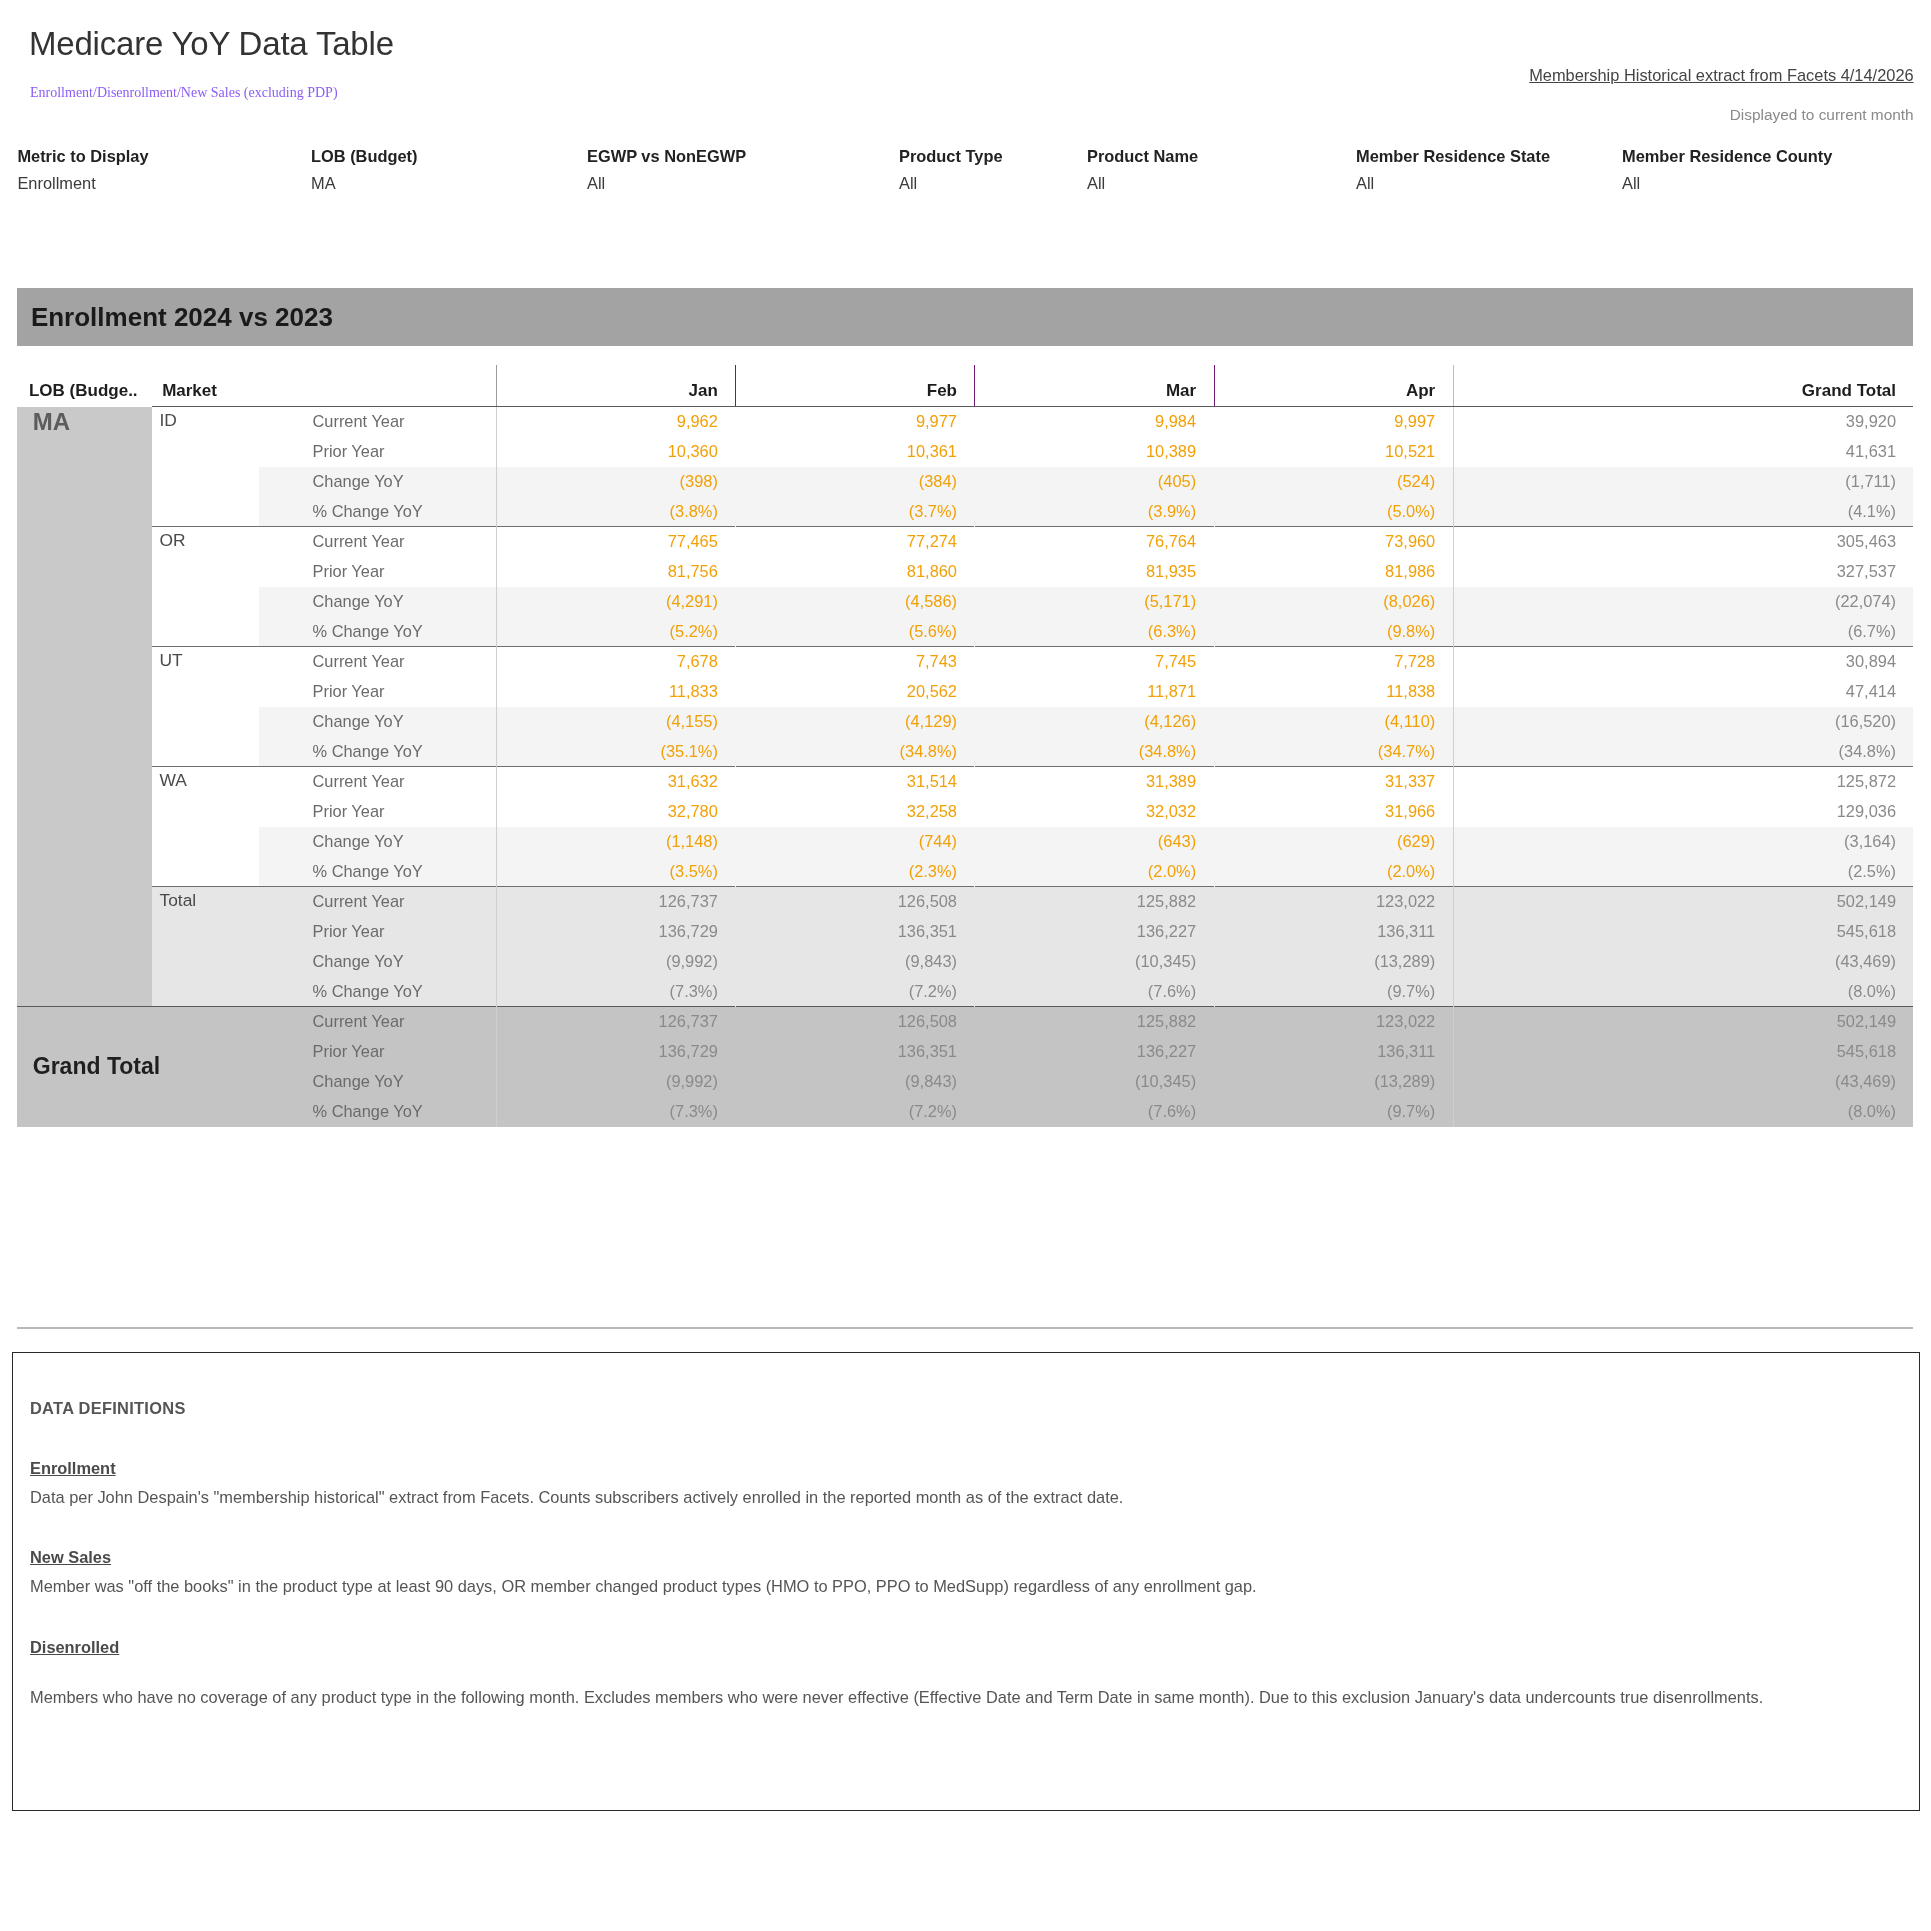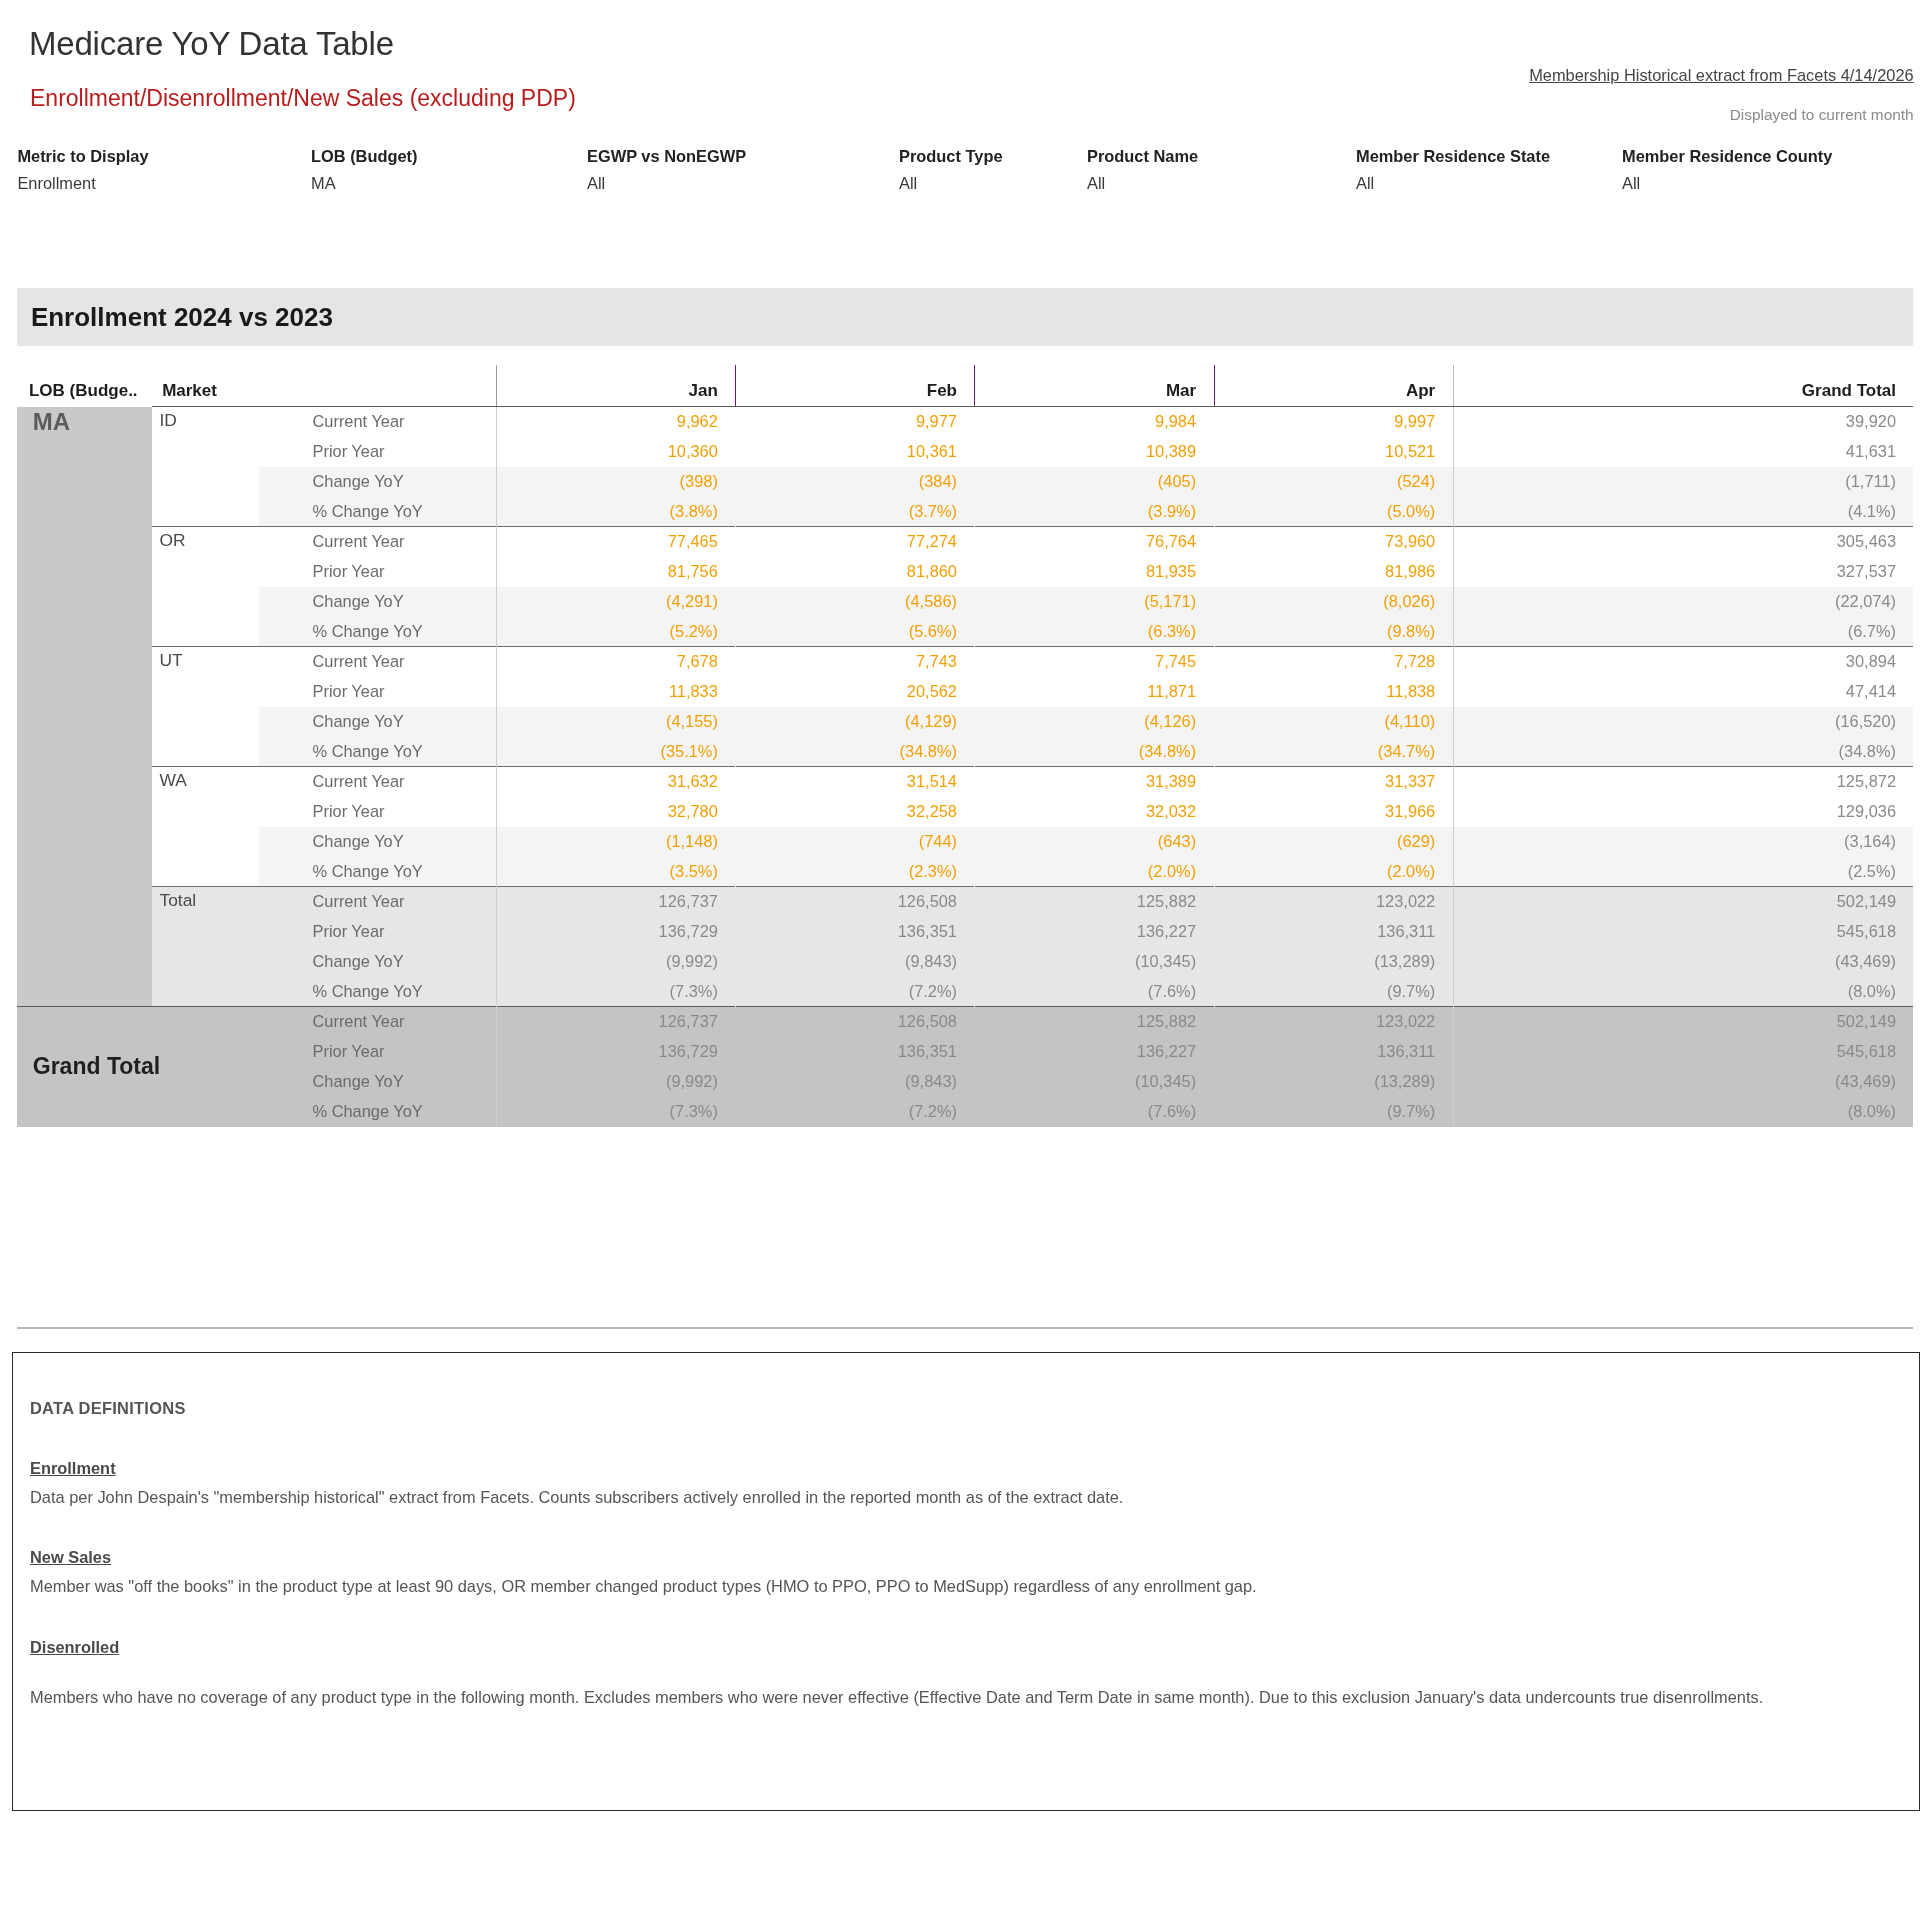--- a/index.html
+++ b/index.html
@@ -20,21 +20,21 @@
 
   
   .hdr { position: relative; padding: 21px 0 0 0; }
   .title {
     position: absolute; left: 29px; top: 25px;
     font-size: 33px; font-weight: 400; color: #333333;
     letter-spacing: -0.2px;
   }
   .subtitle {
     position: absolute; left: 30px; top: 85px;
-    font-size: 23px; font-weight: 400; color: #b91c1c;
+    font-size: 14px; font-weight: 400; color: #8b5cf6; font-family: Liberation Serif, serif;
   }
   .extract {
     position: absolute; right: 17.4px; top: 66px;
     font-size: 16.4px; color: #444444; text-align: right; text-decoration: underline;
   }
   .displayed {
     position: absolute; right: 17.4px; top: 106px;
     font-size: 15.4px; color: #8a8a8a; text-align: right;
   }
 
@@ -47,21 +47,21 @@
   }
   .filt .fvalue {
     font-size: 16.4px; font-weight: 400; color: #3a3a3a;
     white-space: nowrap; line-height: 23px; margin-top: 3.9px;
   }
 
   
   .banner {
     position: absolute; left: 17.4px; top: 288px;
     width: 1896px; height: 58px;
-    background: #e5e5e5;
+    background: #a3a3a3;
   }
   .banner-text {
     position: absolute; left: 13.5px; top: 13.5px;
     font-size: 26px; font-weight: bold; color: #1a1a1a;
   }
 
   
   .tbl {
     position: absolute; left: 17.4px; top: 365px;
     width: 1896px;

